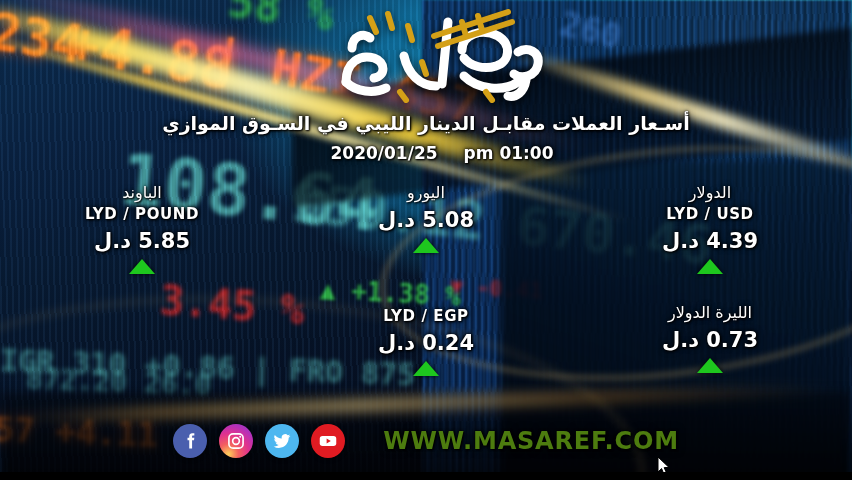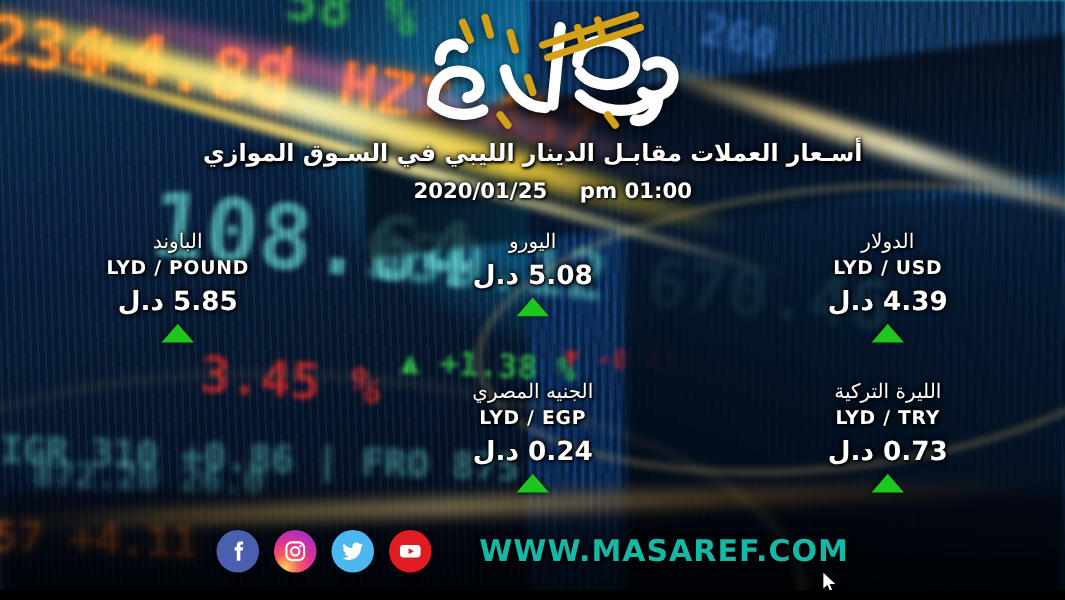--- a/index.html
+++ b/index.html
@@ -157,21 +157,21 @@
   .sicon{
     width:34px;height:34px;border-radius:50%;
     display:flex;align-items:center;justify-content:center;
     box-shadow:0 1px 4px rgba(0,0,0,.6);
   }
   .fb{background:#4a5fae;}
   .ig{background:radial-gradient(circle at 28% 88%, #fdd05a 0%, #f35f5f 26%, #e0328e 52%, #b730b8 74%, #7c3ecb 100%);}
   .tw{background:#4db7f0;}
   .yt{background:#e01b22;}
   #site{
-    color:#14b8a6;font-size:24px;font-weight:bold;letter-spacing:.8px;margin-left:26px;direction:ltr;
+    color:#4d7c0f;font-size:24px;font-weight:bold;letter-spacing:.8px;margin-left:26px;direction:ltr;
     text-shadow:0 0 3px #000,0 0 8px rgba(0,0,0,.9),1px 1px 2px #000;
   }
 
   #cursor{position:absolute;left:657px;top:456px;width:14px;height:20px;}
 </style>
 </head>
 <body>
 
 <div id="stage">
 
@@ -260,29 +260,27 @@
     </div>
 
     <div class="rate">
       <div class="ar">الباوند</div>
       <div class="pair">LYD / POUND</div>
       <div class="val"><span class="num">5.85</span> <span>د.ل</span></div>
       <div class="arrow-up"></div>
     </div>
 
     <div class="rate">
-      <div class="ar">الليرة التركية</div>
-      <div class="pair">LYD / TRY</div>
+      <div class="ar">الليرة الدولار</div>
       <div class="val"><span class="num">0.73</span> <span>د.ل</span></div>
       <div class="arrow-up"></div>
     </div>
 
 
     <div class="rate">
-      <div class="ar">الجنيه المصري</div>
       <div class="pair">LYD / EGP</div>
       <div class="val"><span class="num">0.24</span> <span>د.ل</span></div>
       <div class="arrow-up"></div>
     </div>
 
   </div>
 
   <div id="footer">
 
     <div class="sicon fb">

